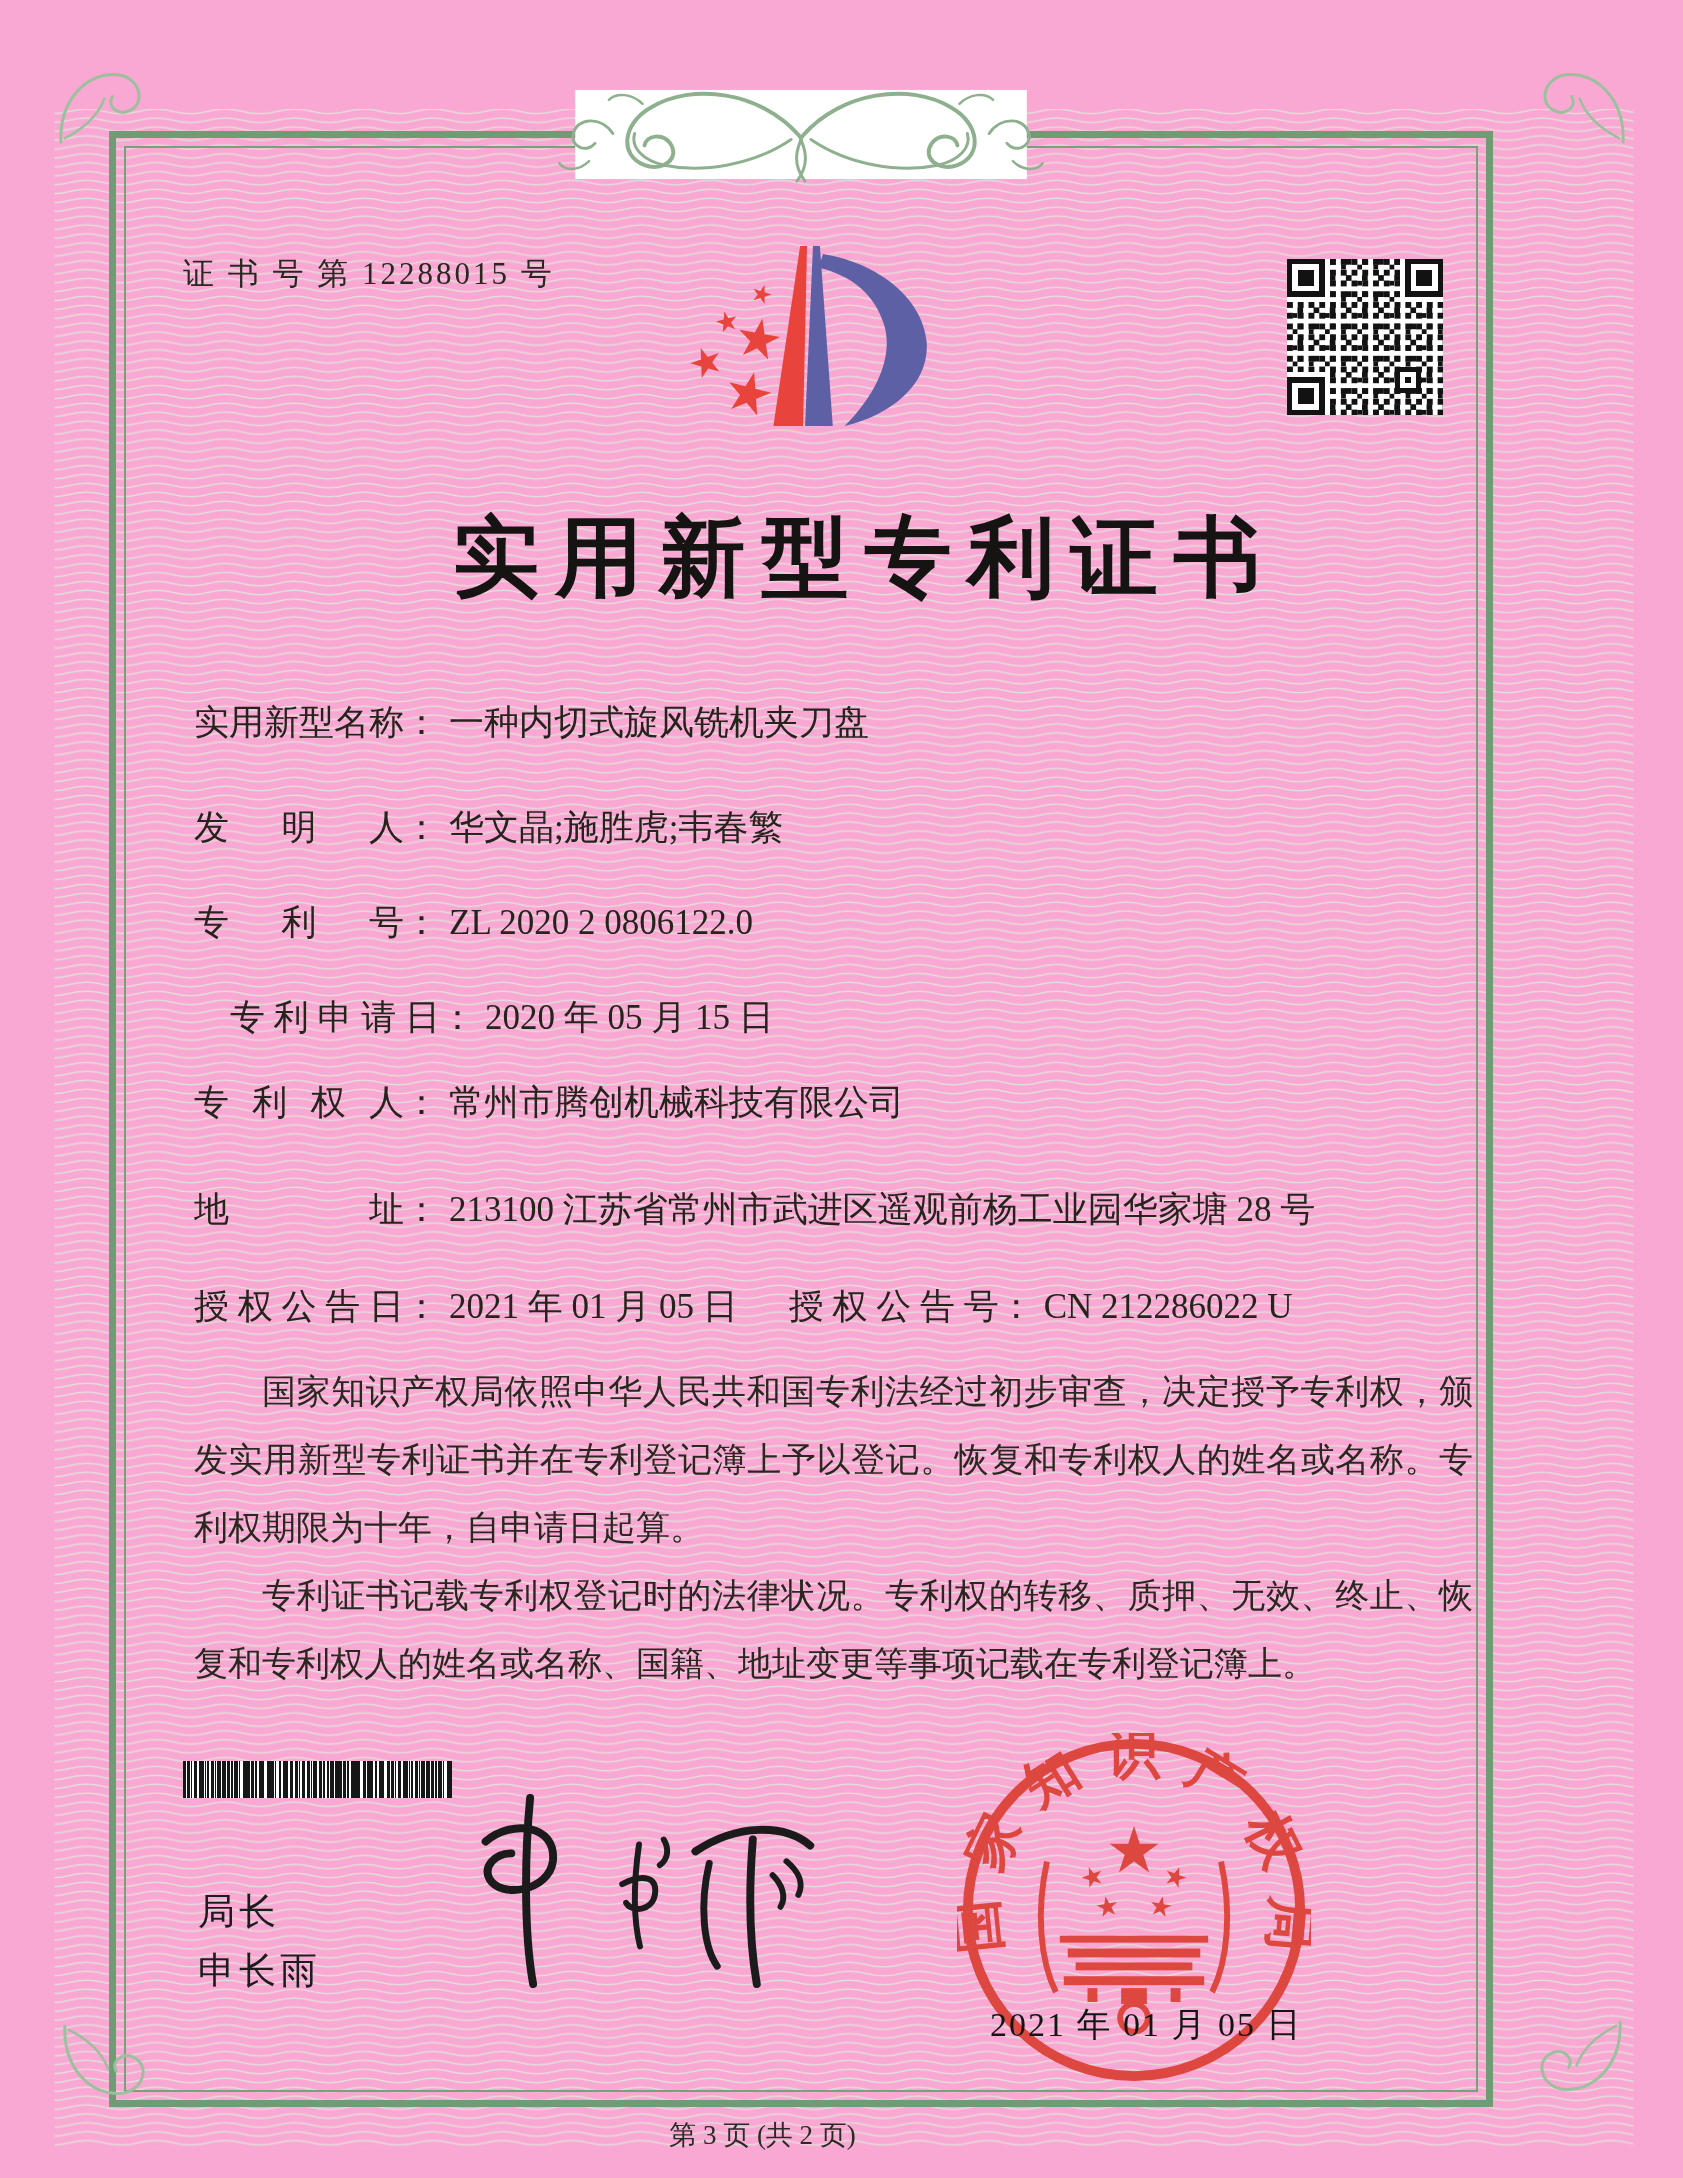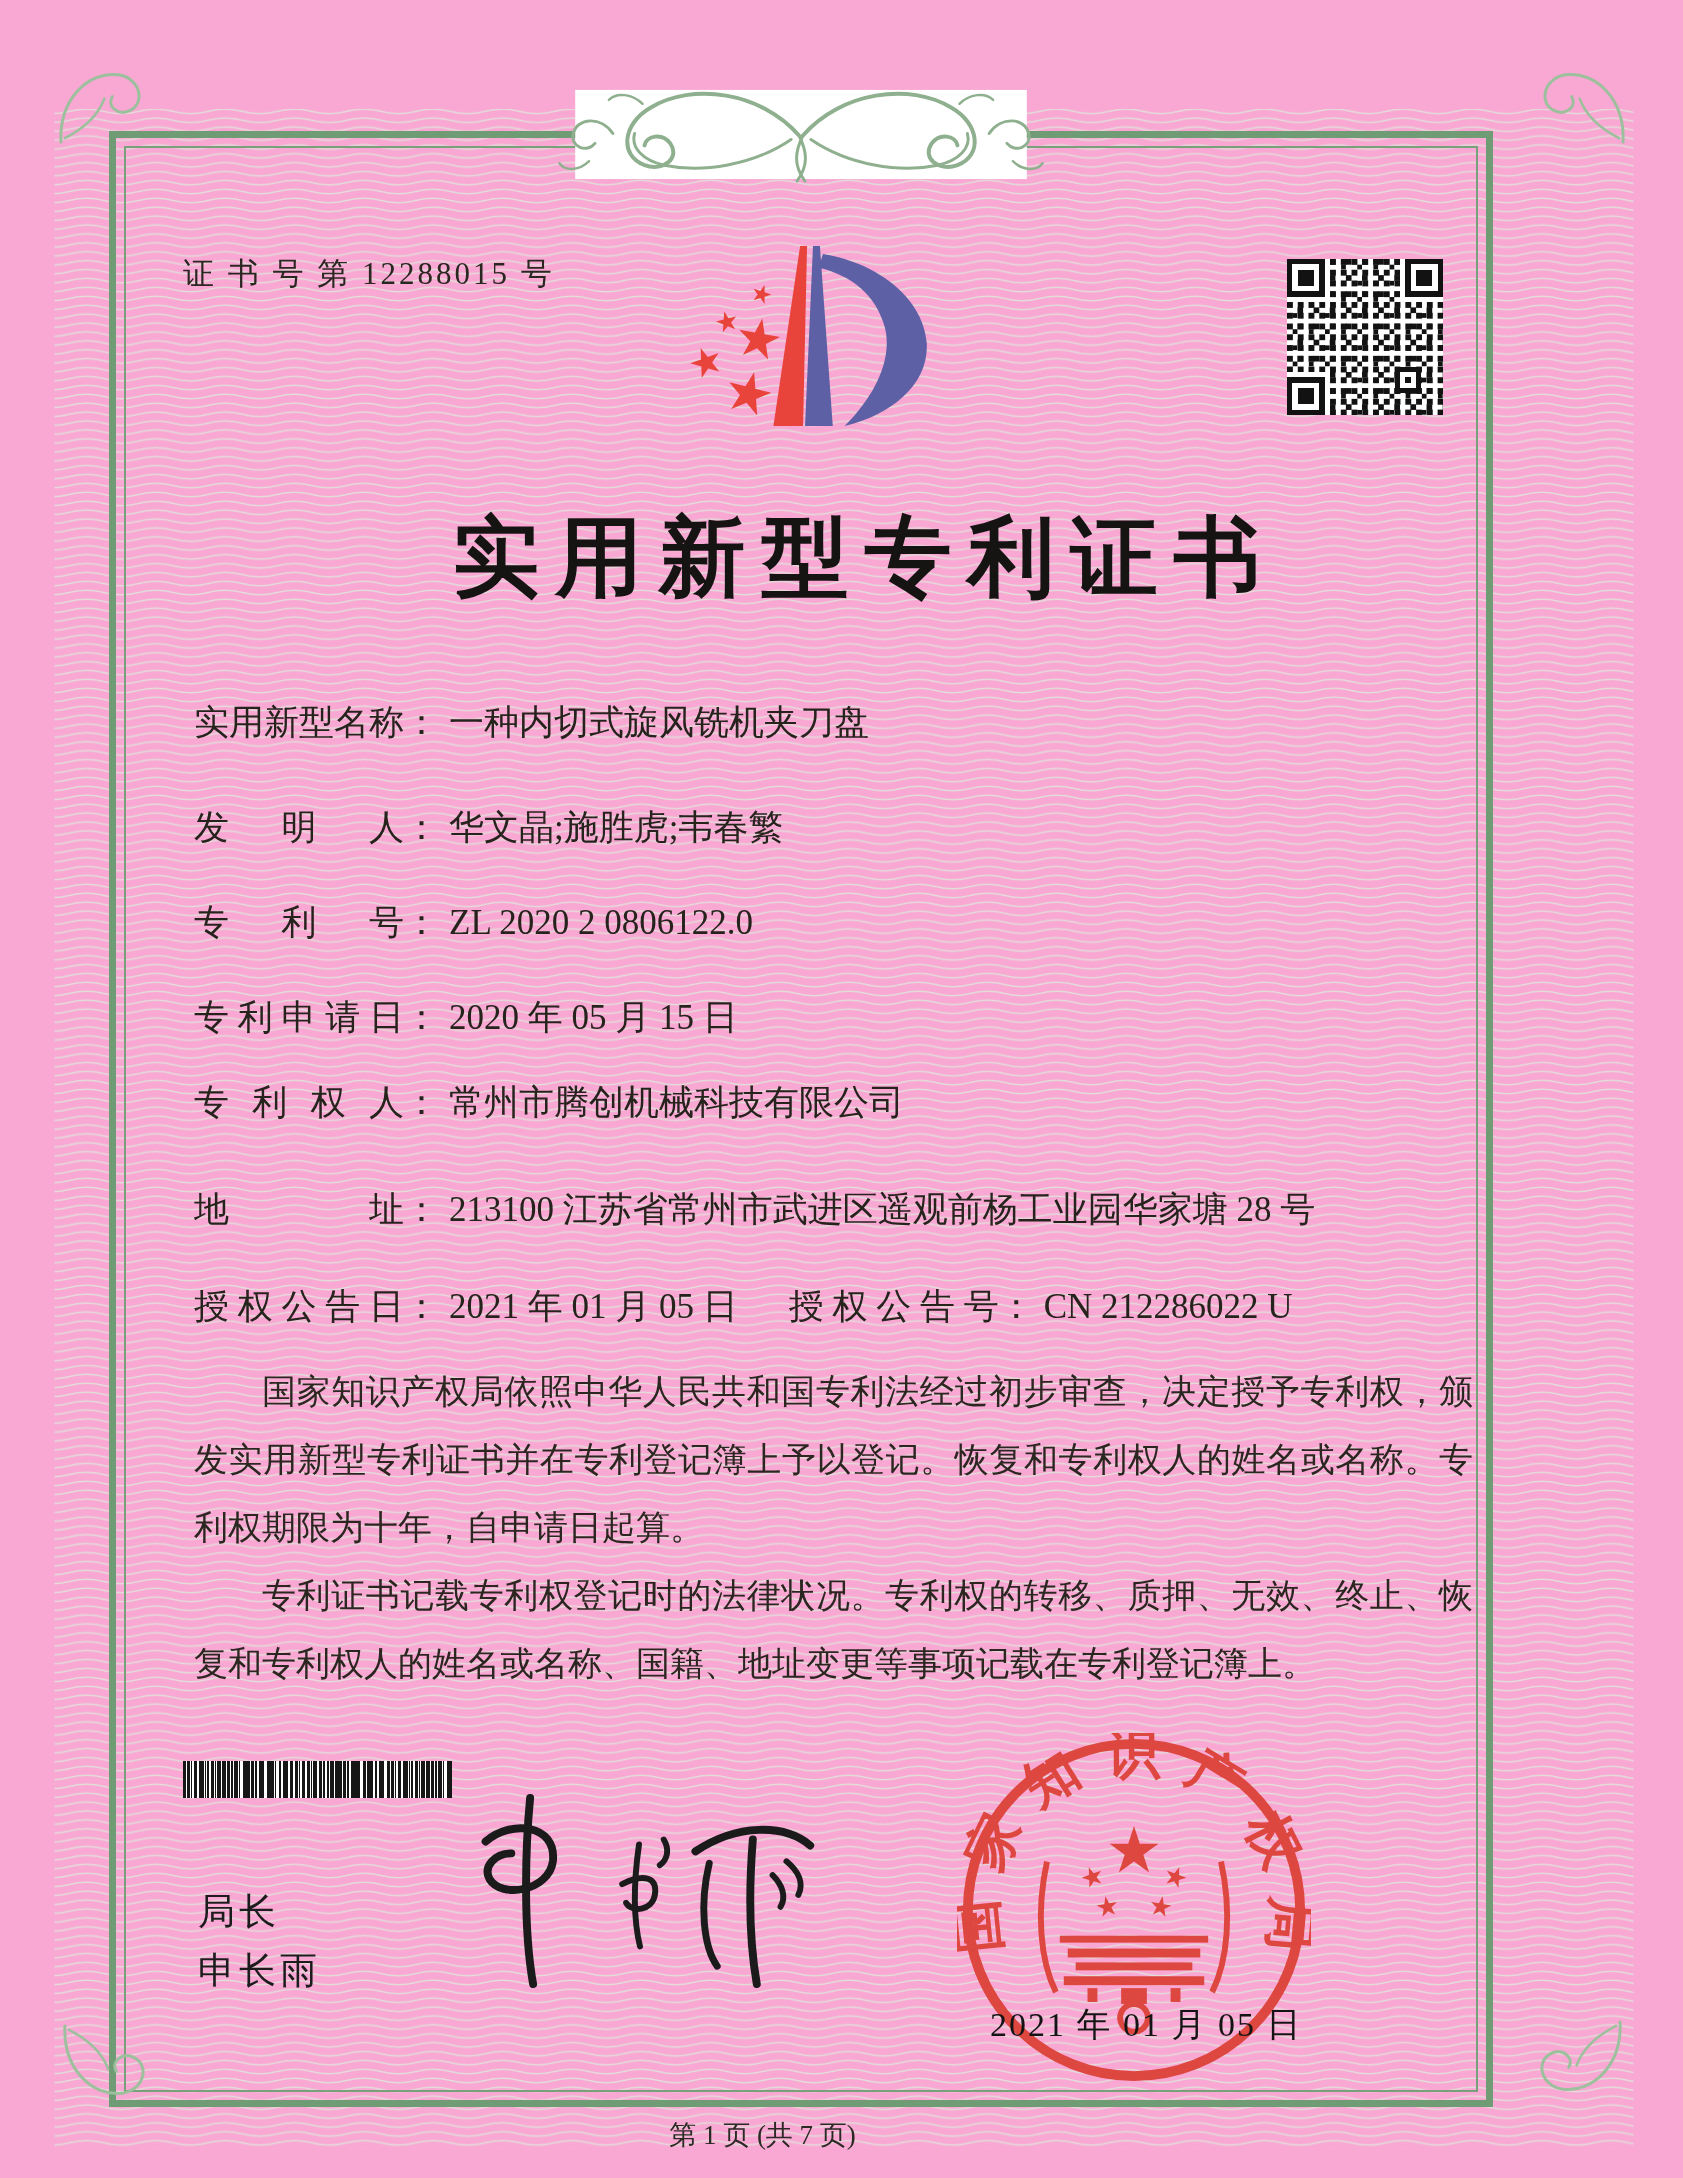--- a/index.html
+++ b/index.html
@@ -163,21 +163,21 @@
 
   <div class="frow" style="top:699px;">
     <span class="flabel">实用新型名称</span><span class="fcolon">：</span><span class="fvalue">一种内切式旋风铣机夹刀盘</span>
   </div>
   <div class="frow" style="top:804px;">
     <span class="flabel">发明人</span><span class="fcolon">：</span><span class="fvalue">华文晶;施胜虎;韦春繁</span>
   </div>
   <div class="frow" style="top:899px;">
     <span class="flabel">专利号</span><span class="fcolon">：</span><span class="fvalue">ZL 2020 2 0806122.0</span>
   </div>
-  <div class="frow" style="top:994px;">
+  <div class="frow" style="top:994px;margin-left:36px;">
     <span class="flabel">专利申请日</span><span class="fcolon">：</span><span class="fvalue">2020 年 05 月 15 日</span>
   </div>
   <div class="frow" style="top:1031px;margin-top:48px;">
     <span class="flabel">专利权人</span><span class="fcolon">：</span><span class="fvalue">常州市腾创机械科技有限公司</span>
   </div>
   <div class="frow" style="top:1186px;">
     <span class="flabel">地址</span><span class="fcolon">：</span><span class="fvalue">213100 江苏省常州市武进区遥观前杨工业园华家塘 28 号</span>
   </div>
   <div class="frow" style="top:1283px;">
     <span class="flabel">授权公告日</span><span class="fcolon">：</span><span class="fvalue">2021 年 01 月 05 日</span><span class="fgroup2"><span class="flabel">授权公告号</span><span class="fcolon">：</span><span class="fvalue">CN 212286022 U</span></span>
@@ -232,16 +232,16 @@
       <rect x="166" y="258" width="26" height="16"></rect>
     </g>
     <g fill="none" stroke="#dc4238" stroke-width="6">
       <path d="M91,130 C80,180 84,230 100,262"></path>
       <path d="M267,130 C278,180 274,230 258,262"></path>
       <circle cx="179" cy="288" r="14"></circle>
     </g>
   </svg>
   <div class="seal-date">2021 年 01 月 05 日</div>
 
-  <div class="footer">第 1 页 (共 7 页)</div>
+  <div class="footer">第 3 页 (共 2 页)</div>
 
 </div>
 
 
 </body></html>

